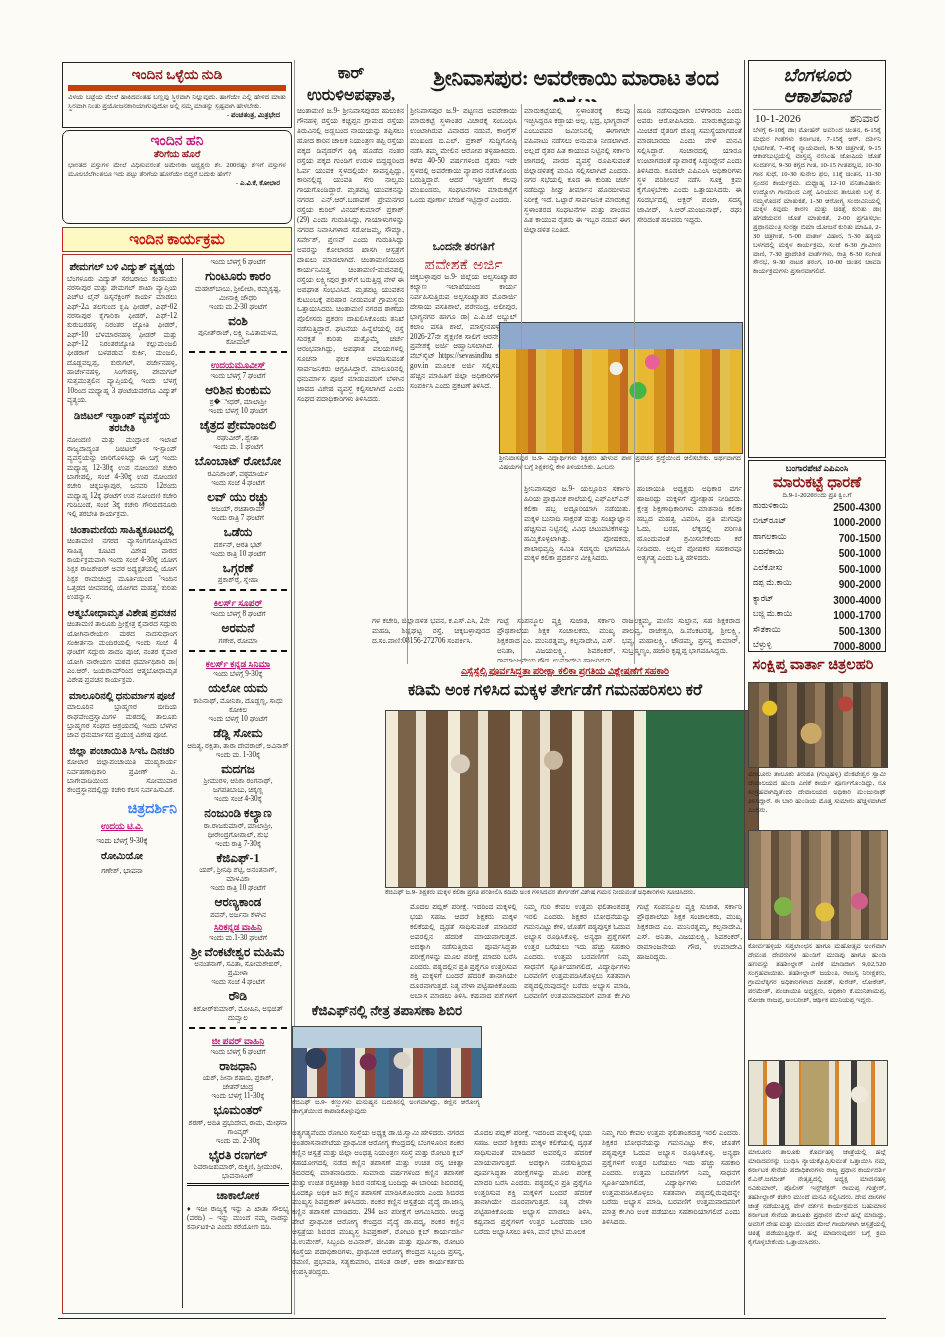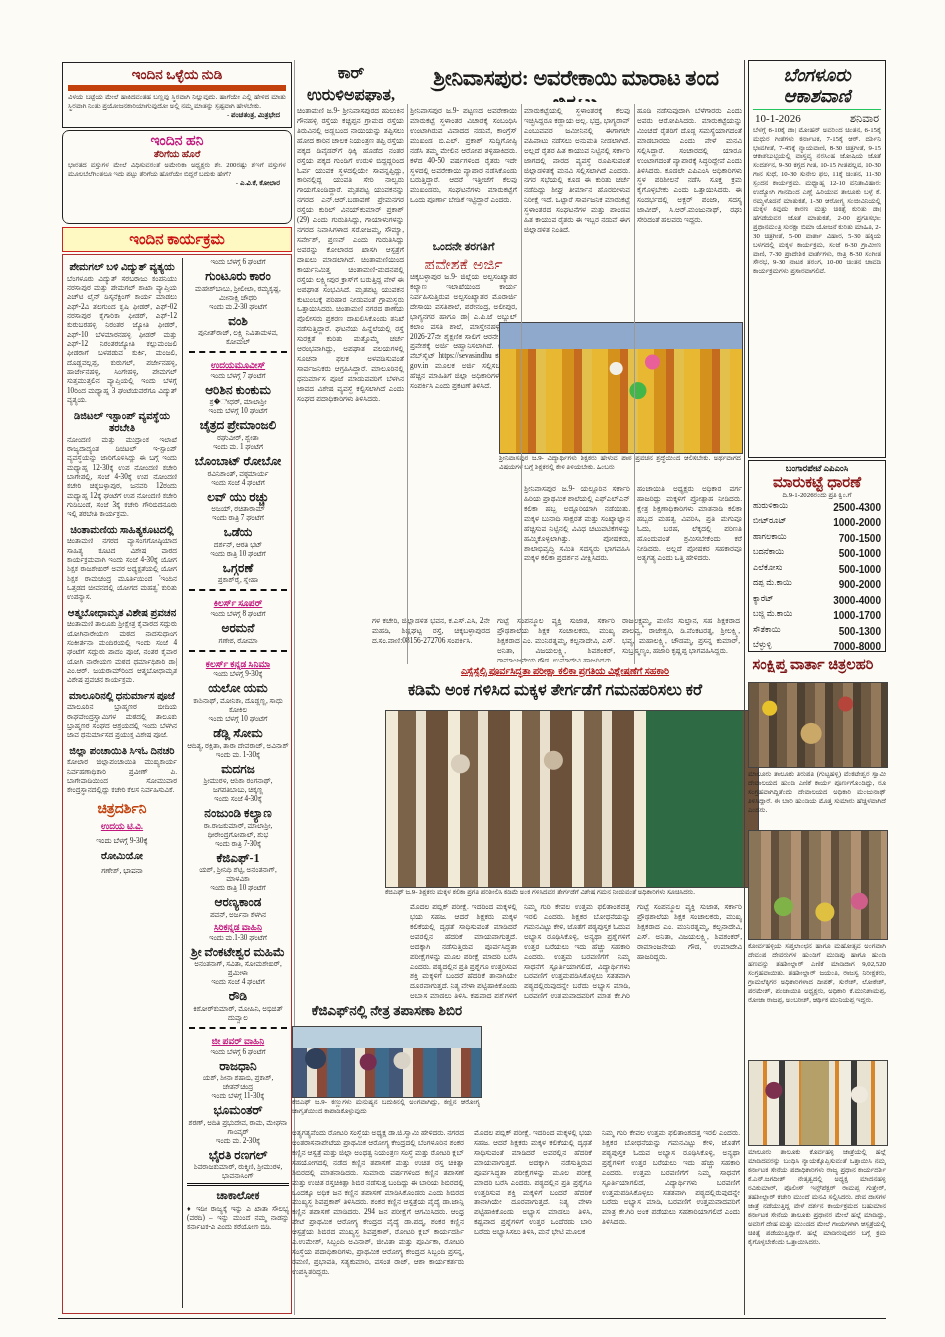--- a/index.html
+++ b/index.html
@@ -22,21 +22,21 @@
   #mh-paper{font-size:12px;font-weight:bold;}
   #mh-alm{font-size:9.5px;flex:1;}
   #mh-date{font-size:15px;font-weight:bold;font-family:"Liberation Sans",sans-serif;}
   
   .gw-head{font-size:13.5px;font-weight:bold;color:#8b1414;border-bottom:6px solid #c2410c;padding:2px 0;}
   .attr{font-size:7px;text-align:right;font-weight:bold;padding-right:6px;}
   #prog-head{background:#fef9c3;border:1px solid #cc2222;color:#cc1111;font-weight:bold;font-size:15px;display:flex;align-items:center;justify-content:center;}
   .evt{margin-bottom:4px;}
   .et{font-size:10px;font-weight:bold;text-align:center;line-height:1.25;margin:3px 0 1px;}
   .eb{font-size:7.2px;line-height:1.3;text-align:justify;}
-  .evt.sec .et{font-size:14px;color:#c2410c;}
+  .evt.sec .et{font-size:14px;color:#3b82f6;text-align:right;}
   .evt.ch .et{font-size:9px;color:#c2187e;text-decoration:underline;}
   .evt.time .et{font-size:7.5px;font-weight:normal;}
   .tvi{margin-bottom:2px;text-align:center;}
   .tvt{font-size:12px;font-weight:bold;line-height:1.3;}
   .tvc{font-size:7.2px;line-height:1.25;}
   .tvtime{font-size:7.2px;line-height:1.25;}
   .tvi.ch .tvt{font-size:9px;color:#c2187e;text-decoration:underline;}
   .tvi.sep{border-top:2px dashed #111;height:3px;margin:4px 2px;}
   .tvi.hdr2 .tvt{font-size:11px;border-top:3px double #111;padding-top:2px;}
   .tvi.note .tvc{text-align:justify;}

